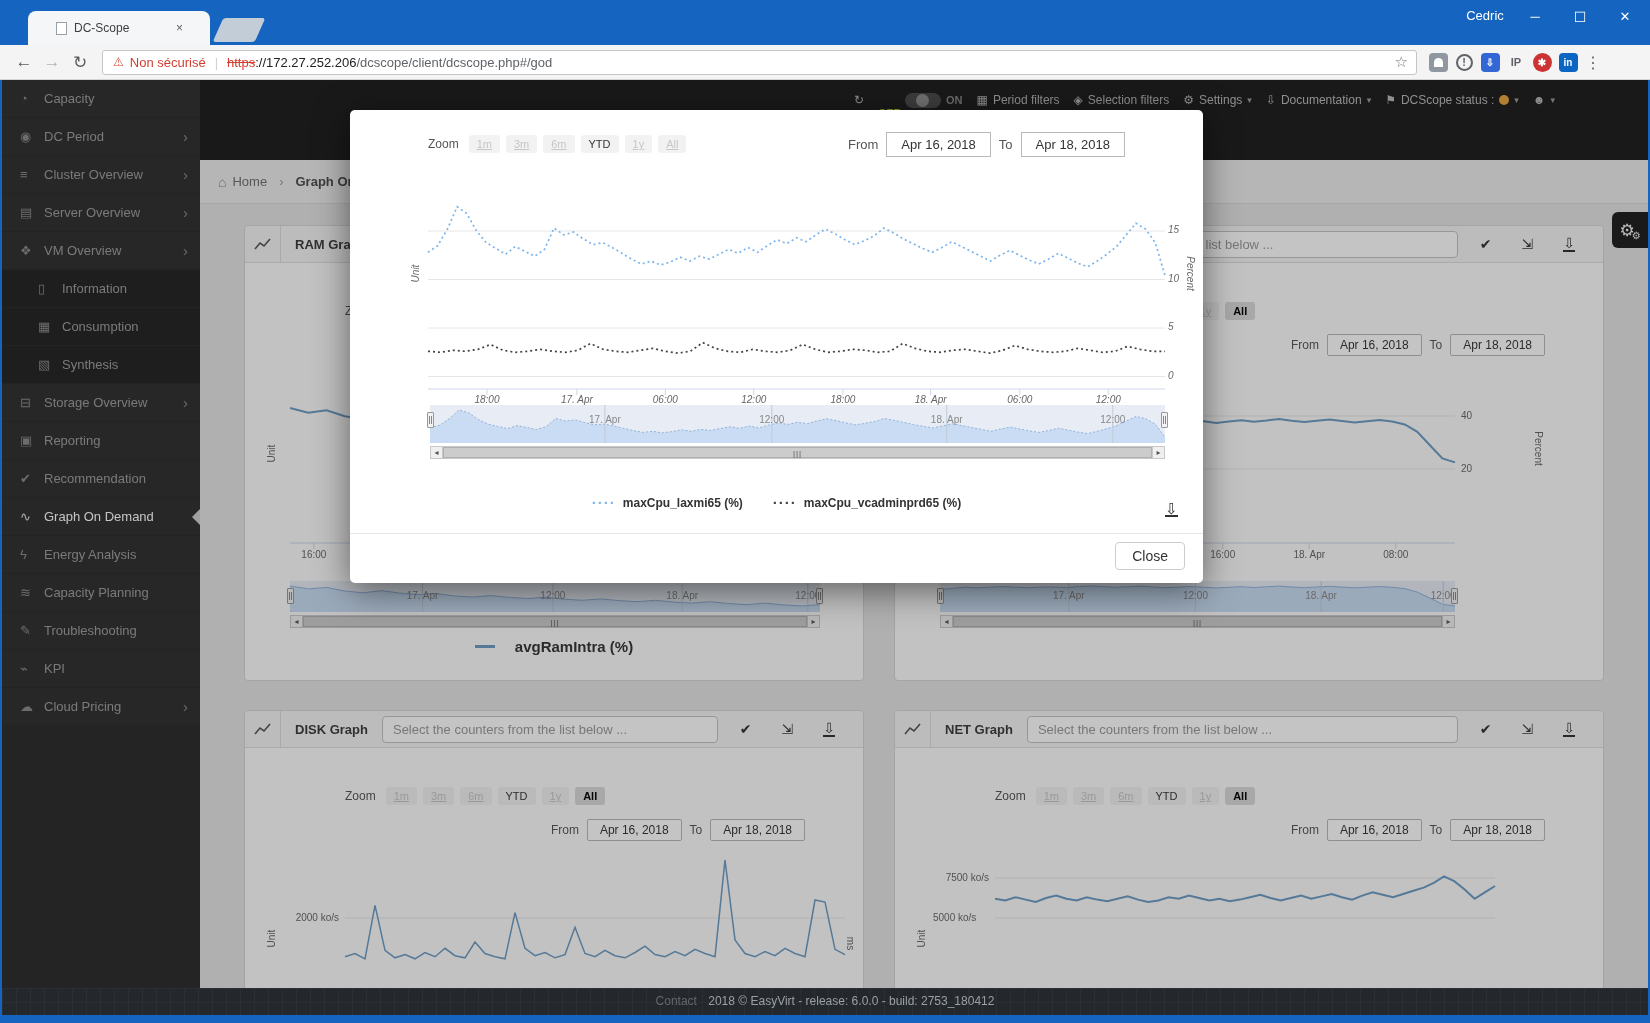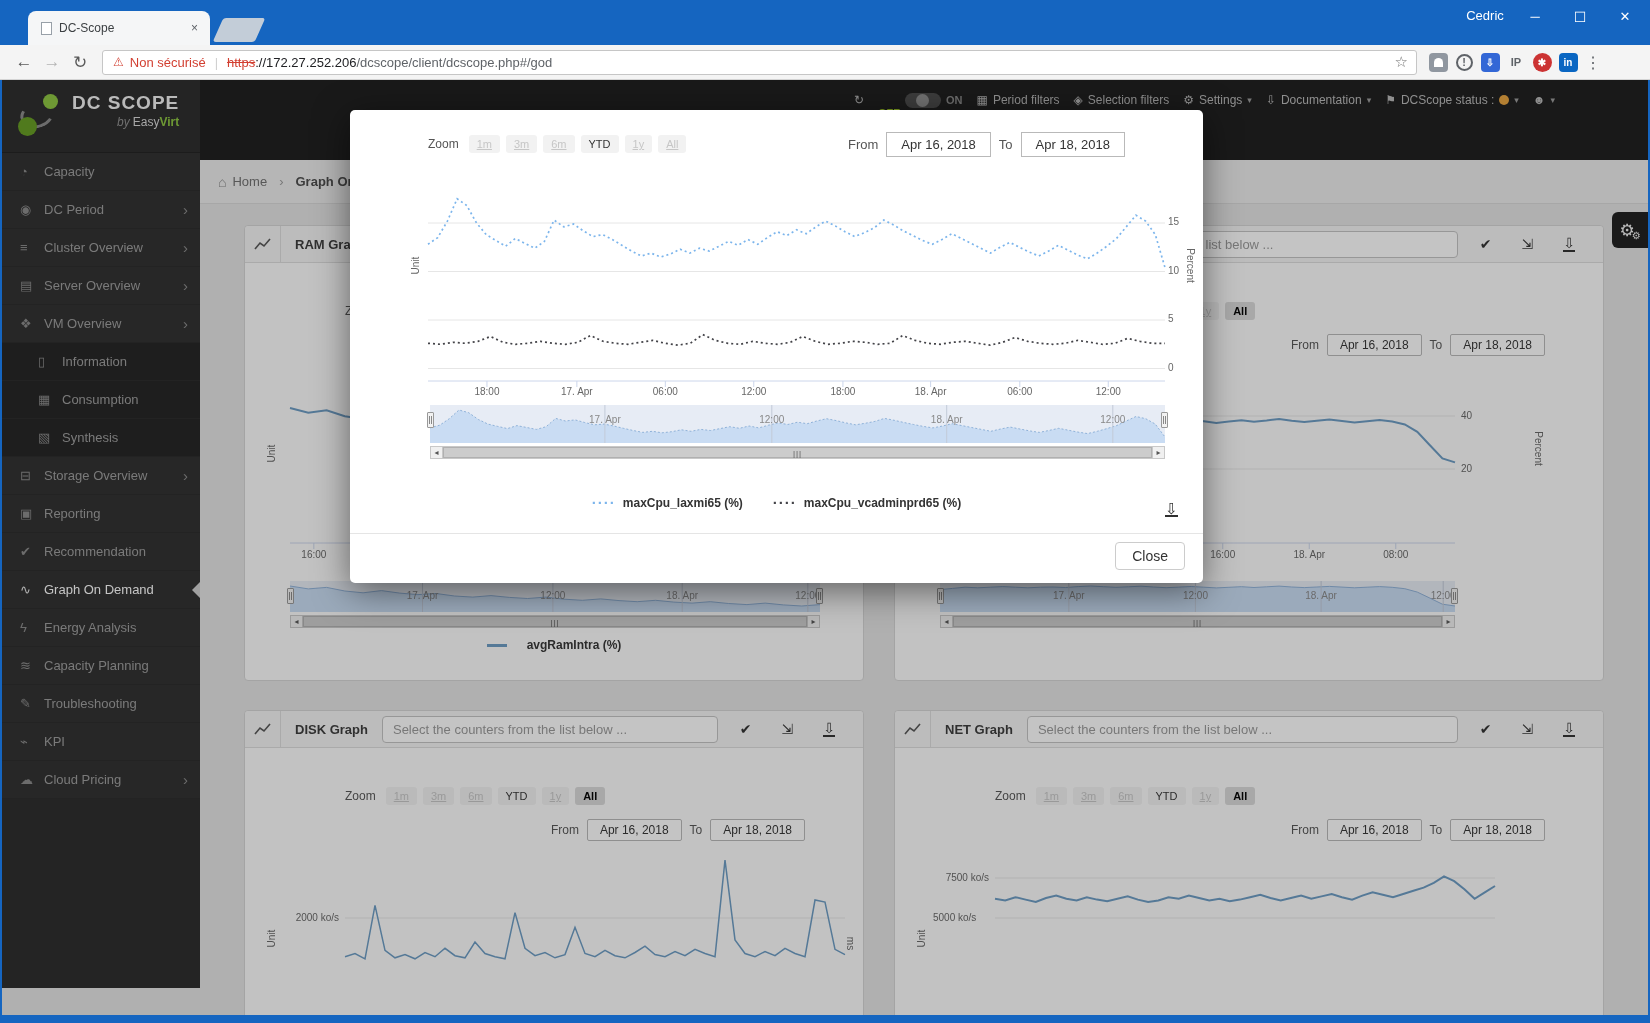--- a/index.html
+++ b/index.html
@@ -1,21 +1,21 @@
 <!DOCTYPE html>
 <html><head>
 <meta charset="utf-8">
 <style>
   * { box-sizing: border-box; margin: 0; padding: 0; }
   html,body { width:1650px; height:1023px; overflow:hidden; font-family:"Liberation Sans", sans-serif; background:#1565c0; }
   .stage { position:relative; width:1650px; height:1023px; overflow:hidden; }
 
   
   .titlebar { position:absolute; left:0; top:0; width:1650px; height:45px; background:#1565c0; }
-  .tab { position:absolute; left:28px; top:11px; width:182px; height:34px; background:#f5f6f7; border-radius:8px 8px 0 0; display:flex; align-items:center; padding:0 9px; }
+  .tab { position:absolute; left:28px; top:11px; width:182px; height:34px; background:#f5f6f7; border-radius:8px 8px 0 0; display:flex; align-items:center; padding:0 24px; }
   .tab .favicon { width:11px; height:13px; border:1px solid #98a0a8; background:#fff; margin:0 7px 0 4px; }
   .tab .tab-title { font-size:12px; color:#3c4043; flex:1; }
   .tab .tab-close { font-size:12px; color:#5f6368; padding:0 3px; }
   .ghost-tab { position:absolute; left:218px; top:18px; width:42px; height:24px; background:#c3cdd8; transform:skewX(-24deg); border-radius:3px; }
   .win-user { position:absolute; left:1455px; top:8px; width:60px; text-align:center; color:#fff; font-size:13px; }
   .win-btn { position:absolute; top:6px; width:30px; height:22px; color:#fff; text-align:center; font-size:13px; line-height:22px; }
   .toolbar { position:absolute; left:0; top:45px; width:1650px; height:35px; background:#f4f4f4; border-bottom:1px solid #d4d4d4; display:flex; align-items:center; padding:0 10px; }
   .nav-ic { font-size:17px; color:#5a5a5a; width:28px; text-align:center; }
   .nav-ic.dim { color:#b4b4b4; }
   .omnibox { position:relative; flex:0 0 1315px; height:25px; background:#fff; border:1px solid #c6c6c6; border-radius:3px; margin:0 8px; display:flex; align-items:center; padding:0 10px; font-size:13px; }
@@ -100,21 +100,21 @@
   .vlab { position:absolute; width:60px; text-align:center; font-size:10px; color:#666; }
   .rotL { transform:rotate(-90deg); } .rotR { transform:rotate(90deg); }
   .nav { position:absolute; background:#e7ecf5; }
   .nlab { position:absolute; font-size:10px; color:#888; width:44px; text-align:center; top:9px; }
   .handle { position:absolute; top:7px; width:7px; height:16px; background:#f2f2f2; border:1px solid #999; border-radius:1px;
             background-image:linear-gradient(90deg,#888,#888),linear-gradient(90deg,#888,#888); background-size:1px 8px,1px 8px; background-position:1px center,3px center; background-repeat:no-repeat; }
   .sbar { position:absolute; height:13px; display:flex; }
   .sarr { width:13px; height:13px; background:#f0f0f0; border:1px solid #c8c8c8; font-size:8px; line-height:11px; text-align:center; color:#555; }
   .strack { flex:1; position:relative; background:#ededed; border-top:1px solid #c8c8c8; border-bottom:1px solid #c8c8c8; }
   .sthumb { position:absolute; left:0; right:0; top:0; bottom:0; background:#ccc; border:1px solid #b0b0b0; text-align:center; font-size:8px; line-height:11px; color:#555; letter-spacing:1px; }
-  .plegend { position:absolute; left:0; right:0; display:flex; align-items:center; justify-content:center; gap:20px; font-size:12px; font-weight:bold; color:#333; }
+  .plegend { position:absolute; left:0; right:0; display:flex; align-items:center; justify-content:center; gap:20px; font-size:15px; font-weight:bold; color:#333; }
   .lsample { display:inline-block; width:20px; height:0; border-top:3px solid #6b9bc3; }
   .ldots { font-weight:bold; letter-spacing:1px; font-size:15px; line-height:10px; }
 
   
   .backdrop { position:absolute; left:2px; right:2px; top:0; height:935px; background:rgba(20,20,20,0.25); z-index:30; }
   .modal { position:absolute; left:350px; top:30px; width:853px; height:473px; background:#fff; border-radius:5px; box-shadow:0 8px 35px rgba(0,0,0,0.5); z-index:40; }
   .m-zoom { position:absolute; left:78px; top:25px; display:flex; align-items:center; font-size:12px; color:#555; }
   .m-fromto { position:absolute; right:78px; top:22px; display:flex; align-items:center; gap:8px; font-size:13px; color:#555; }
   .m-datebox { border:1px solid #b9b9b9; background:#fff; padding:4px 14px; font-size:13px; color:#333; }
   .m-legend { position:absolute; left:0; right:0; top:386px; display:flex; justify-content:center; gap:30px; font-size:12px; font-weight:bold; color:#333; align-items:center; }
@@ -220,33 +220,20 @@
           <span class="caret">▾</span>
         </span>
         <span class="tn-item">
           <span class="tn-ic">☻</span>
           <span class="caret">▾</span>
         </span>
       </div>
     </div>
 
     <div class="sidebar">
-      <div class="logo-block">
-        <div class="logo-mark">
-          <span class="logo-arc"></span>
-            <span class="logo-c1"></span>
-            <span class="logo-c2"></span>
-        </div>
-        <div class="logo-text">
-          <div class="logo-title">DC SCOPE</div>
-          <div class="logo-sub">
-            <span class="logo-by">by</span><span class="logo-easy">Easy</span><span class="logo-virt">Virt</span>
-          </div>
-        </div>
-      </div>
       <div id="sb-items">
           <div class="sb-item">
             <span class="sb-icon">◔</span>
             <span class="sb-label">Capacity</span>
           </div>
           <div class="sb-item">
             <span class="sb-icon">◉</span>
             <span class="sb-label">DC Period</span>
             <span class="sb-chev">›</span>
           </div>
@@ -528,21 +515,21 @@
       <div class="m-zoom">
         <span class="zlabel">Zoom</span>
         <span id="m-zoom-btns"><span class="zbtn dis">1m</span><span class="zbtn dis">3m</span><span class="zbtn dis">6m</span><span class="zbtn">YTD</span><span class="zbtn dis">1y</span><span class="zbtn dis">All</span></span>
       </div>
       <div class="m-fromto">
         <span>From</span>
         <span class="m-datebox">Apr 16, 2018</span>
         <span>To</span>
         <span class="m-datebox">Apr 18, 2018</span>
       </div>
-      <div id="m-chart" style="position:absolute;left:0;top:0;right:0;height:290px;">
+      <div id="m-chart" style="position:absolute;left:0;top:8px;right:0;height:290px;font-style:italic;">
           <svg width="823" height="250" style="position:absolute;left:15px;top:55px;">
             <line x1="63" y1="58" x2="800" y2="58" stroke="#e6e6e6"></line>
             <line x1="63" y1="106.5" x2="800" y2="106.5" stroke="#e6e6e6"></line>
             <line x1="63" y1="155" x2="800" y2="155" stroke="#e6e6e6"></line>
             <line x1="63" y1="203.5" x2="800" y2="203.5" stroke="#e6e6e6"></line>
             <line x1="63" y1="216" x2="800" y2="216" stroke="#ccd6eb"></line>
             <line x1="121.96000000000001" y1="216" x2="121.96000000000001" y2="222" stroke="#ccd6eb"></line>
             <line x1="211.87400000000002" y1="216" x2="211.87400000000002" y2="222" stroke="#ccd6eb"></line>
             <line x1="300.31399999999996" y1="216" x2="300.31399999999996" y2="222" stroke="#ccd6eb"></line>
             <line x1="388.754" y1="216" x2="388.754" y2="222" stroke="#ccd6eb"></line>
@@ -592,18 +579,22 @@
           </svg><span class="nlab" style="left: 152.93px;">17. Apr</span><span class="nlab" style="left: 319.775px;">12:00</span><span class="nlab" style="left: 494.705px;">18. Apr</span><span class="nlab" style="left: 660.815px;">12:00</span><span class="handle" style="left: -3px;"></span><span class="handle" style="right: -3px;"></span></div>
         <div class="sbar" style="left: 80px; top: 336px; width: 735px;">
           <span class="sarr">◂</span>
           <div class="strack">
             <div class="sthumb">|||</div>
           </div>
           <span class="sarr">▸</span>
         </div>
       </div>
 
+    <div class="footer">
+      <span class="ft-contact">Contact</span>
+      <span class="ft-info">2018 © EasyVirt - release: 6.0.0 - build: 2753_180412</span>
+    </div>
 
     <div class="frame-l"></div>
       <div class="frame-r"></div>
       <div class="frame-b"></div>
   </div>
 </div>
 
 </body></html>

